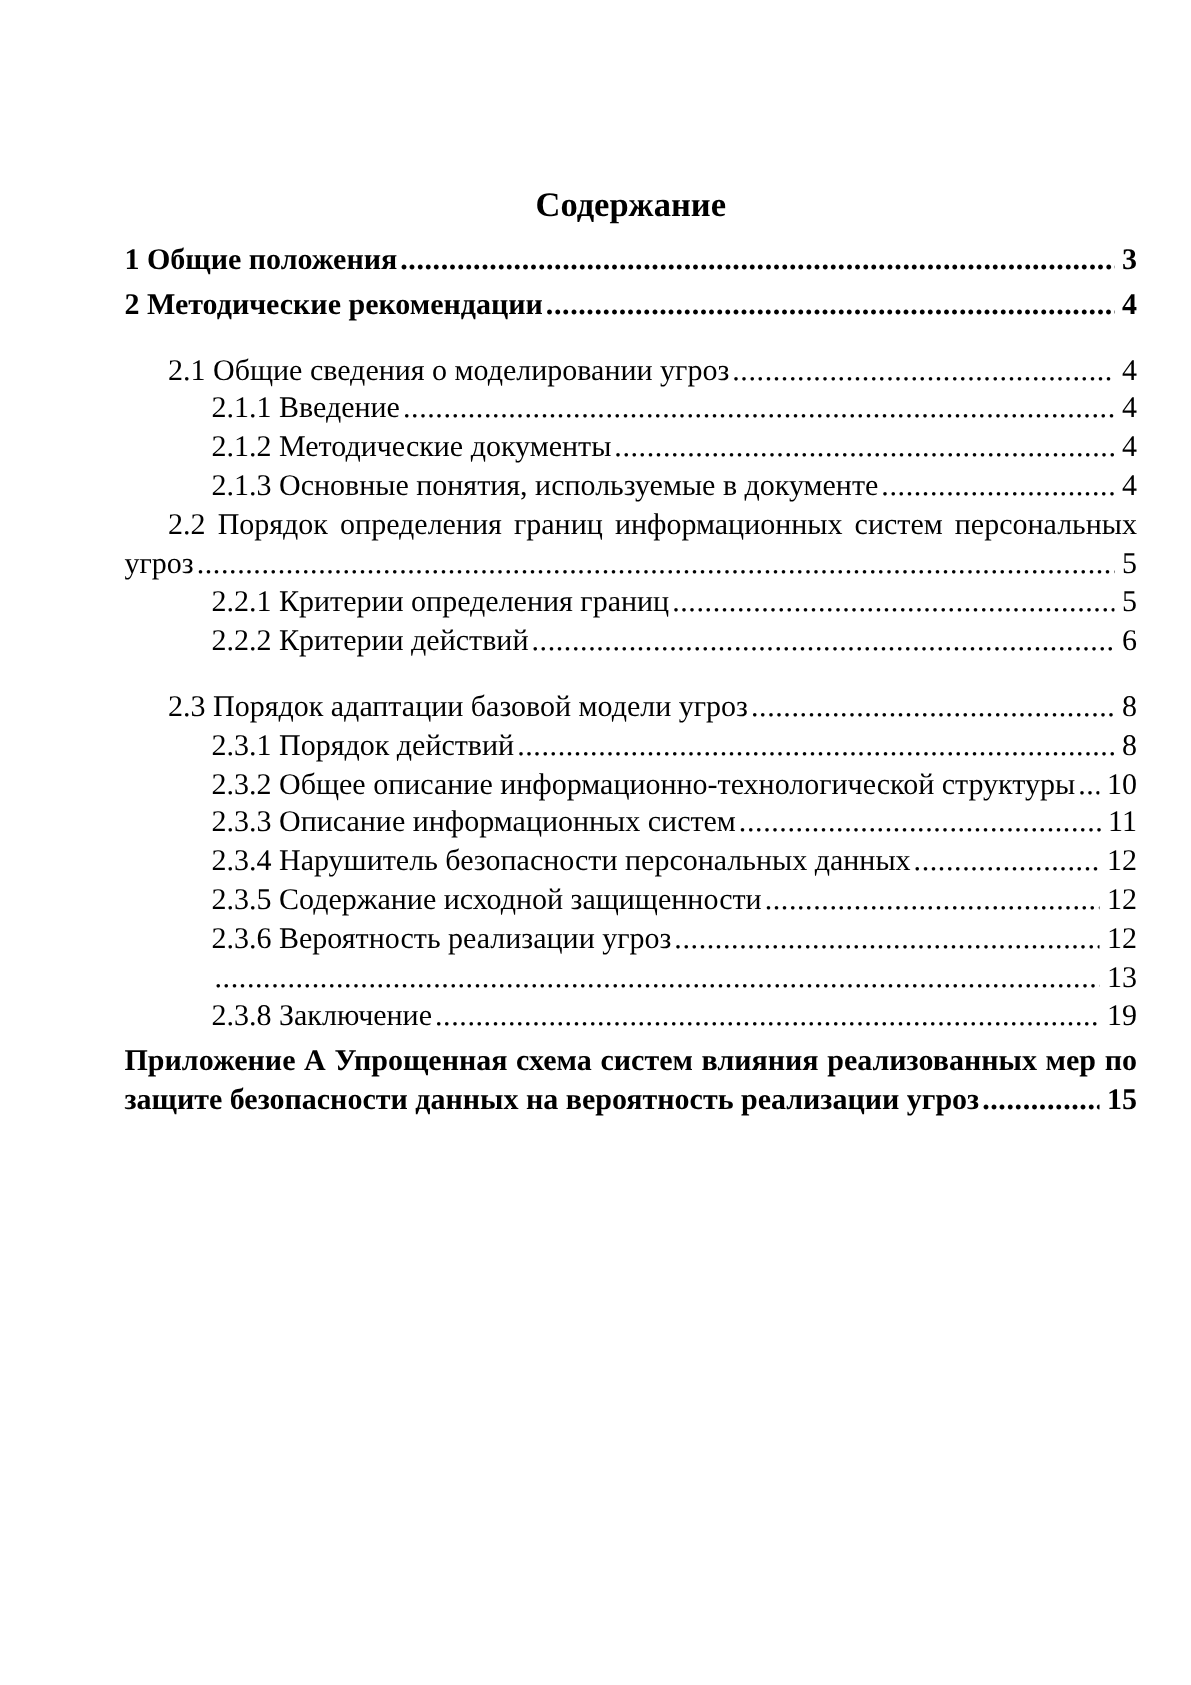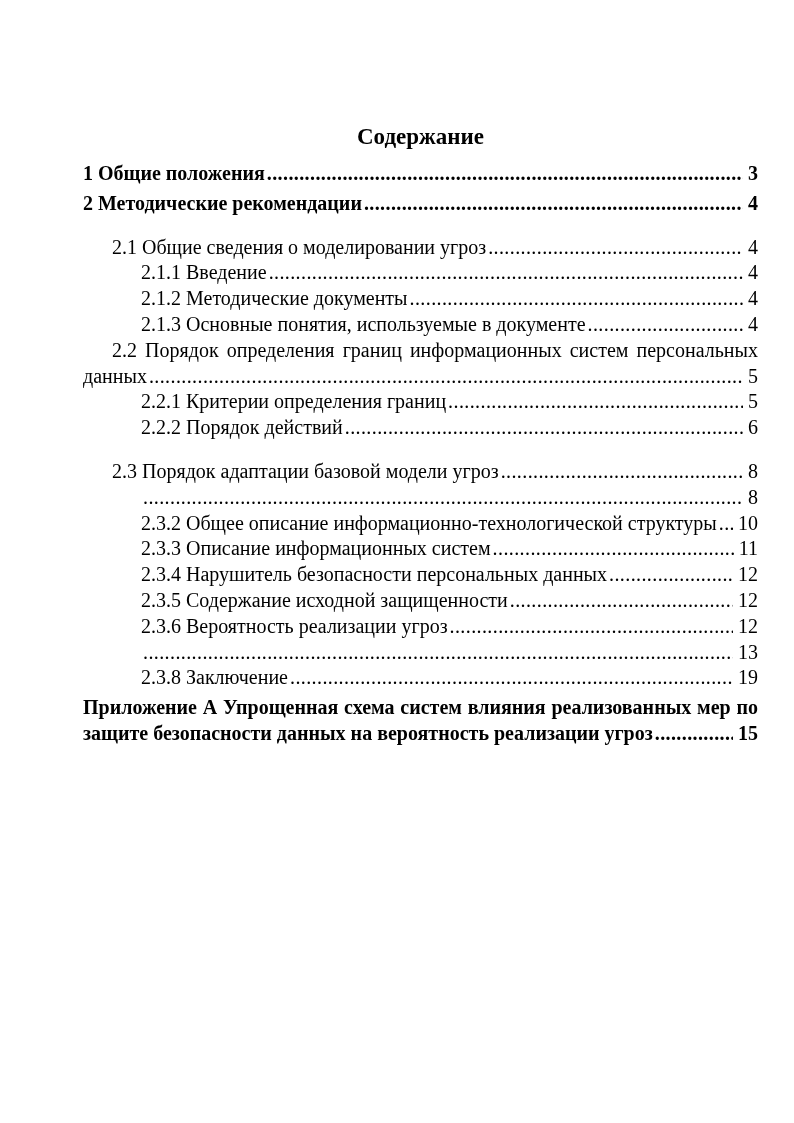--- a/index.html
+++ b/index.html
@@ -111,48 +111,49 @@
       <div class="entry lvl3">
         <div class="lline first">
           <span class="txt">2.1.3 Основные понятия, используемые в документе</span>
           <span class="dots">............................................................................................................................................................................................................................................................................................................</span>
           <span class="pg">4</span>
         </div>
       </div>
       <div class="entry lvl2">
         <div class="jline first">2.2 Порядок определения границ информационных систем персональных</div>
         <div class="lline">
-          <span class="txt">данных</span>
+          <span class="txt">угроз</span>
           <span class="dots">............................................................................................................................................................................................................................................................................................................</span>
           <span class="pg">5</span>
         </div>
       </div>
       <div class="entry lvl3">
         <div class="lline first">
           <span class="txt">2.2.1 Критерии определения границ</span>
           <span class="dots">............................................................................................................................................................................................................................................................................................................</span>
           <span class="pg">5</span>
         </div>
       </div>
       <div class="entry lvl3">
         <div class="lline first">
-          <span class="txt">2.2.2 Порядок действий</span>
+          <span class="txt">2.2.2 Критерии действий</span>
           <span class="dots">............................................................................................................................................................................................................................................................................................................</span>
           <span class="pg">6</span>
         </div>
       </div>
       <div class="entry lvl2">
         <div class="lline first">
           <span class="txt">2.3 Порядок адаптации базовой модели угроз</span>
           <span class="dots">............................................................................................................................................................................................................................................................................................................</span>
           <span class="pg">8</span>
         </div>
       </div>
       <div class="entry lvl3">
         <div class="lline first">
+          <span class="txt">2.3.1 Порядок действий</span>
           <span class="dots">............................................................................................................................................................................................................................................................................................................</span>
           <span class="pg">8</span>
         </div>
       </div>
       <div class="entry lvl3">
         <div class="lline first">
           <span class="txt">2.3.2 Общее описание информационно-технологической структуры</span>
           <span class="dots">............................................................................................................................................................................................................................................................................................................</span>
           <span class="pg">10</span>
         </div>

